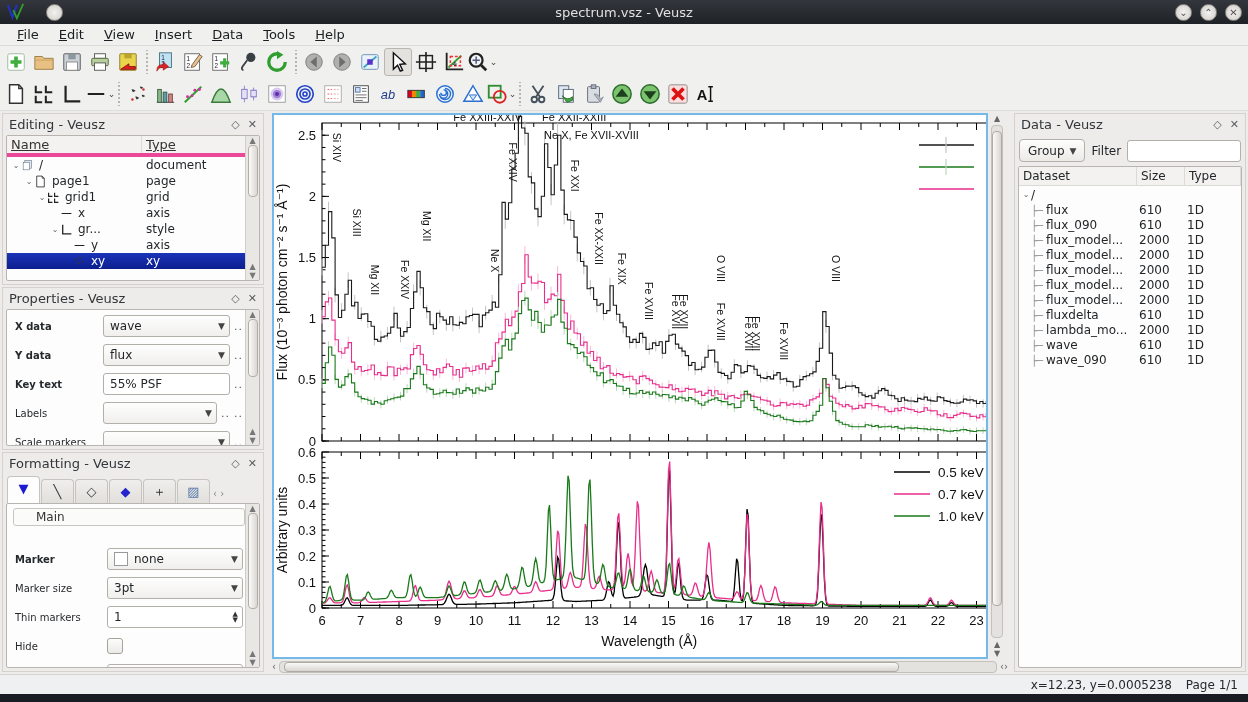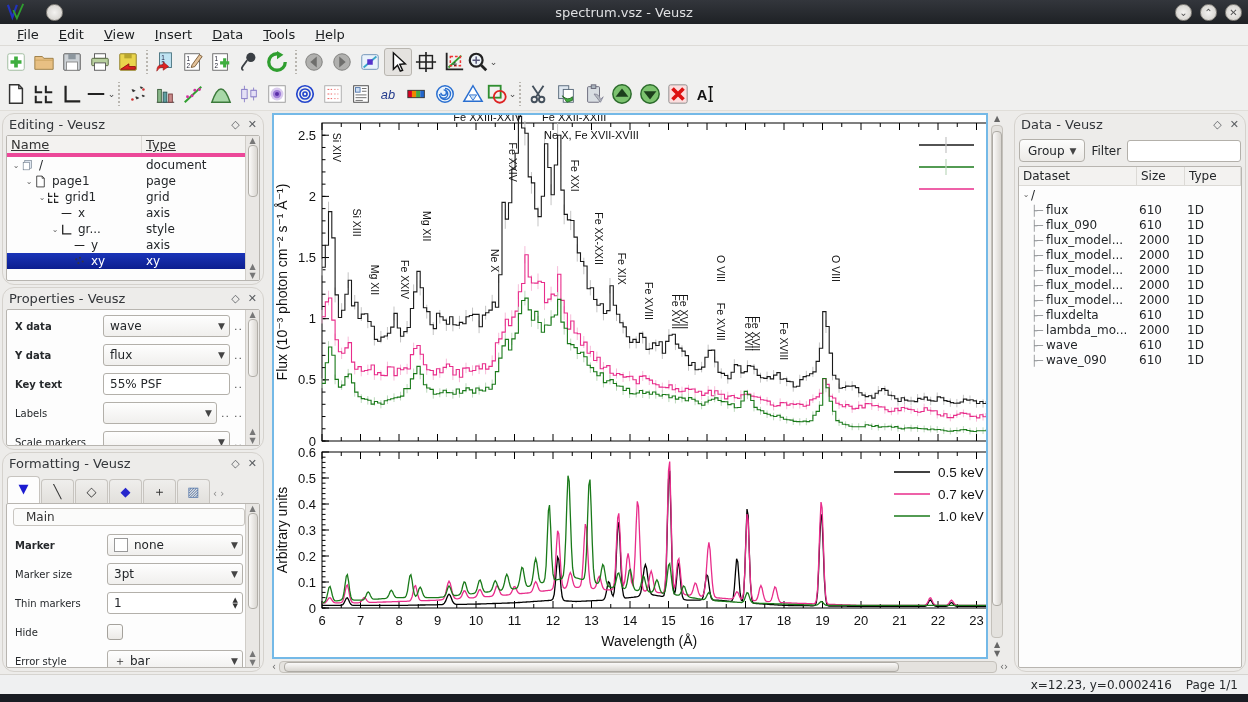--- a/index.html
+++ b/index.html
@@ -26,21 +26,21 @@
   .tbtn { width:28px; height:28px; display:flex; align-items:center; justify-content:center; border:1px solid transparent; border-radius:3px; position:relative; }
   .tbtn.active { background:#e4e2df; border:1px solid #b9b6b0; }
   .tbtn svg { display:block; }
   .tbsep { width:7px; height:24px; margin:0 1px; background-image:radial-gradient(circle,#b9b6b0 1px,transparent 1.2px); background-size:4px 4px; background-position:center; background-repeat:repeat-y; }
   .tbdrop { font-size:9px; color:#444; margin-left:1px; }
 
   
   .main { flex:1 1 auto; display:flex; overflow:hidden; }
   .leftcol { width:266px; flex:0 0 auto; display:flex; flex-direction:column; padding:2px 2px 2px 2px; gap:2px; }
   .rightcol { width:236px; flex:0 0 auto; padding:2px 2px; }
-  .panel { background:#edecea; border:1px solid #d5d2cd; border-radius:12px; display:flex; flex-direction:column; overflow:hidden; }
+  .panel { background:#edecea; border:1px solid #d5d2cd; border-radius:0; display:flex; flex-direction:column; overflow:hidden; }
   .ptitle { height:21px; display:flex; align-items:center; padding:0 6px; font-size:13px; color:#33363a; flex:0 0 auto; }
   .pbtns { margin-left:auto; display:flex; gap:8px; color:#5a5d61; font-size:11px; }
   .pbody { flex:1 1 auto; margin:0 3px 3px 3px; background:#fdfdfd; border:1px solid #b8b5b0; border-radius:2px; overflow:hidden; position:relative; }
 
   
   .treehdr { display:flex; background:#f3f2f0; border-bottom:4px solid #ec4899; font-size:13px; color:#333;text-decoration:underline; }
   .treehdr .c1 { width:135px; padding:1px 4px; border-right:1px solid #dcdad6; }
   .treehdr .c2 { flex:1; padding:1px 4px; }
   .trow { display:flex; height:16px; align-items:center; font-size:12px; }
   .trow .nm { width:135px; display:flex; align-items:center; overflow:hidden; white-space:nowrap; }
@@ -62,21 +62,21 @@
   .tfield { height:22px; background:#fff; border:1px solid #b3b0aa; border-radius:3px; padding:0 6px; font-size:12px; display:flex; align-items:center; }
   .dots { color:#555; font-size:11px; margin-left:4px; letter-spacing:1px; }
   .swatch { width:14px; height:14px; background:#fff; border:1px solid #999; margin-right:6px; }
   .spin { height:22px; border:1px solid #b3b0aa; border-radius:3px; background:#fff; display:flex; align-items:center; padding:0 4px 0 6px; }
   .spin .ud { margin-left:auto; display:flex; flex-direction:column; font-size:7px; color:#333; line-height:6px; }
   .chk { width:16px; height:16px; border:1px solid #a5a29c; border-radius:3px; background:linear-gradient(#fcfcfb,#eceae7); }
   .ftabs { display:flex; align-items:flex-end; padding:2px 2px 0 4px; gap:1px; }
   .ftab { width:33px; height:24px; border:1px solid #c7c4bf; border-bottom:none; border-radius:4px 4px 0 0; background:linear-gradient(#efeeec,#e2e0dc); text-align:center; font-size:13px; line-height:23px; }
   .ftab.on { background:#fdfdfd; height:27px; }
   .ftabarr { font-size:10px; color:#888; padding:0 2px 4px 2px; }
-  .groupbox { margin:4px 14px 3px 6px; border:1px solid #c9c6c1; border-radius:3px; padding:1px 12px; font-size:12px; color:#333; background:#fbfbfa; }
+  .groupbox { margin:4px 14px 17px 6px; border:1px solid #c9c6c1; border-radius:3px; padding:1px 22px; font-size:12px; color:#333; background:#fbfbfa; }
 
   
   .dtool { display:flex; align-items:center; padding:4px 4px; gap:6px; }
   .gbtn { height:23px; background:linear-gradient(#fdfdfc,#eceae7); border:1px solid #b3b0aa; border-radius:4px; padding:0 8px; font-size:12px; display:flex; align-items:center; gap:5px; }
   .gbtn .arr { font-size:9px; color:#444; }
   .dlabel { font-size:12px; }
   .dfilter { flex:1; height:22px; background:#fff; border:1px solid #b3b0aa; border-radius:3px; }
   .dhdr { display:flex; background:#f3f2f0; border-bottom:1px solid #dcdad6; font-size:12px; }
   .dhdr div { padding:2px 4px; border-right:1px solid #dcdad6; }
   .drow { display:flex; height:15px; align-items:center; font-size:12px; white-space:nowrap; }
@@ -1435,17 +1435,17 @@
                 <div class="dc2">610</div>
                 <div class="dc3">1D</div>
               </div>
             </div>
         </div>
       </div>
     </div>
   </div>
 
   <div class="statusbar">
-    <span>x=12.23, y=0.0002416</span>
+    <span>x=12.23, y=0.0005238</span>
     <span>Page 1/1</span>
   </div>
   <div class="framebottom"></div>
 </div>
 
 </body></html>

